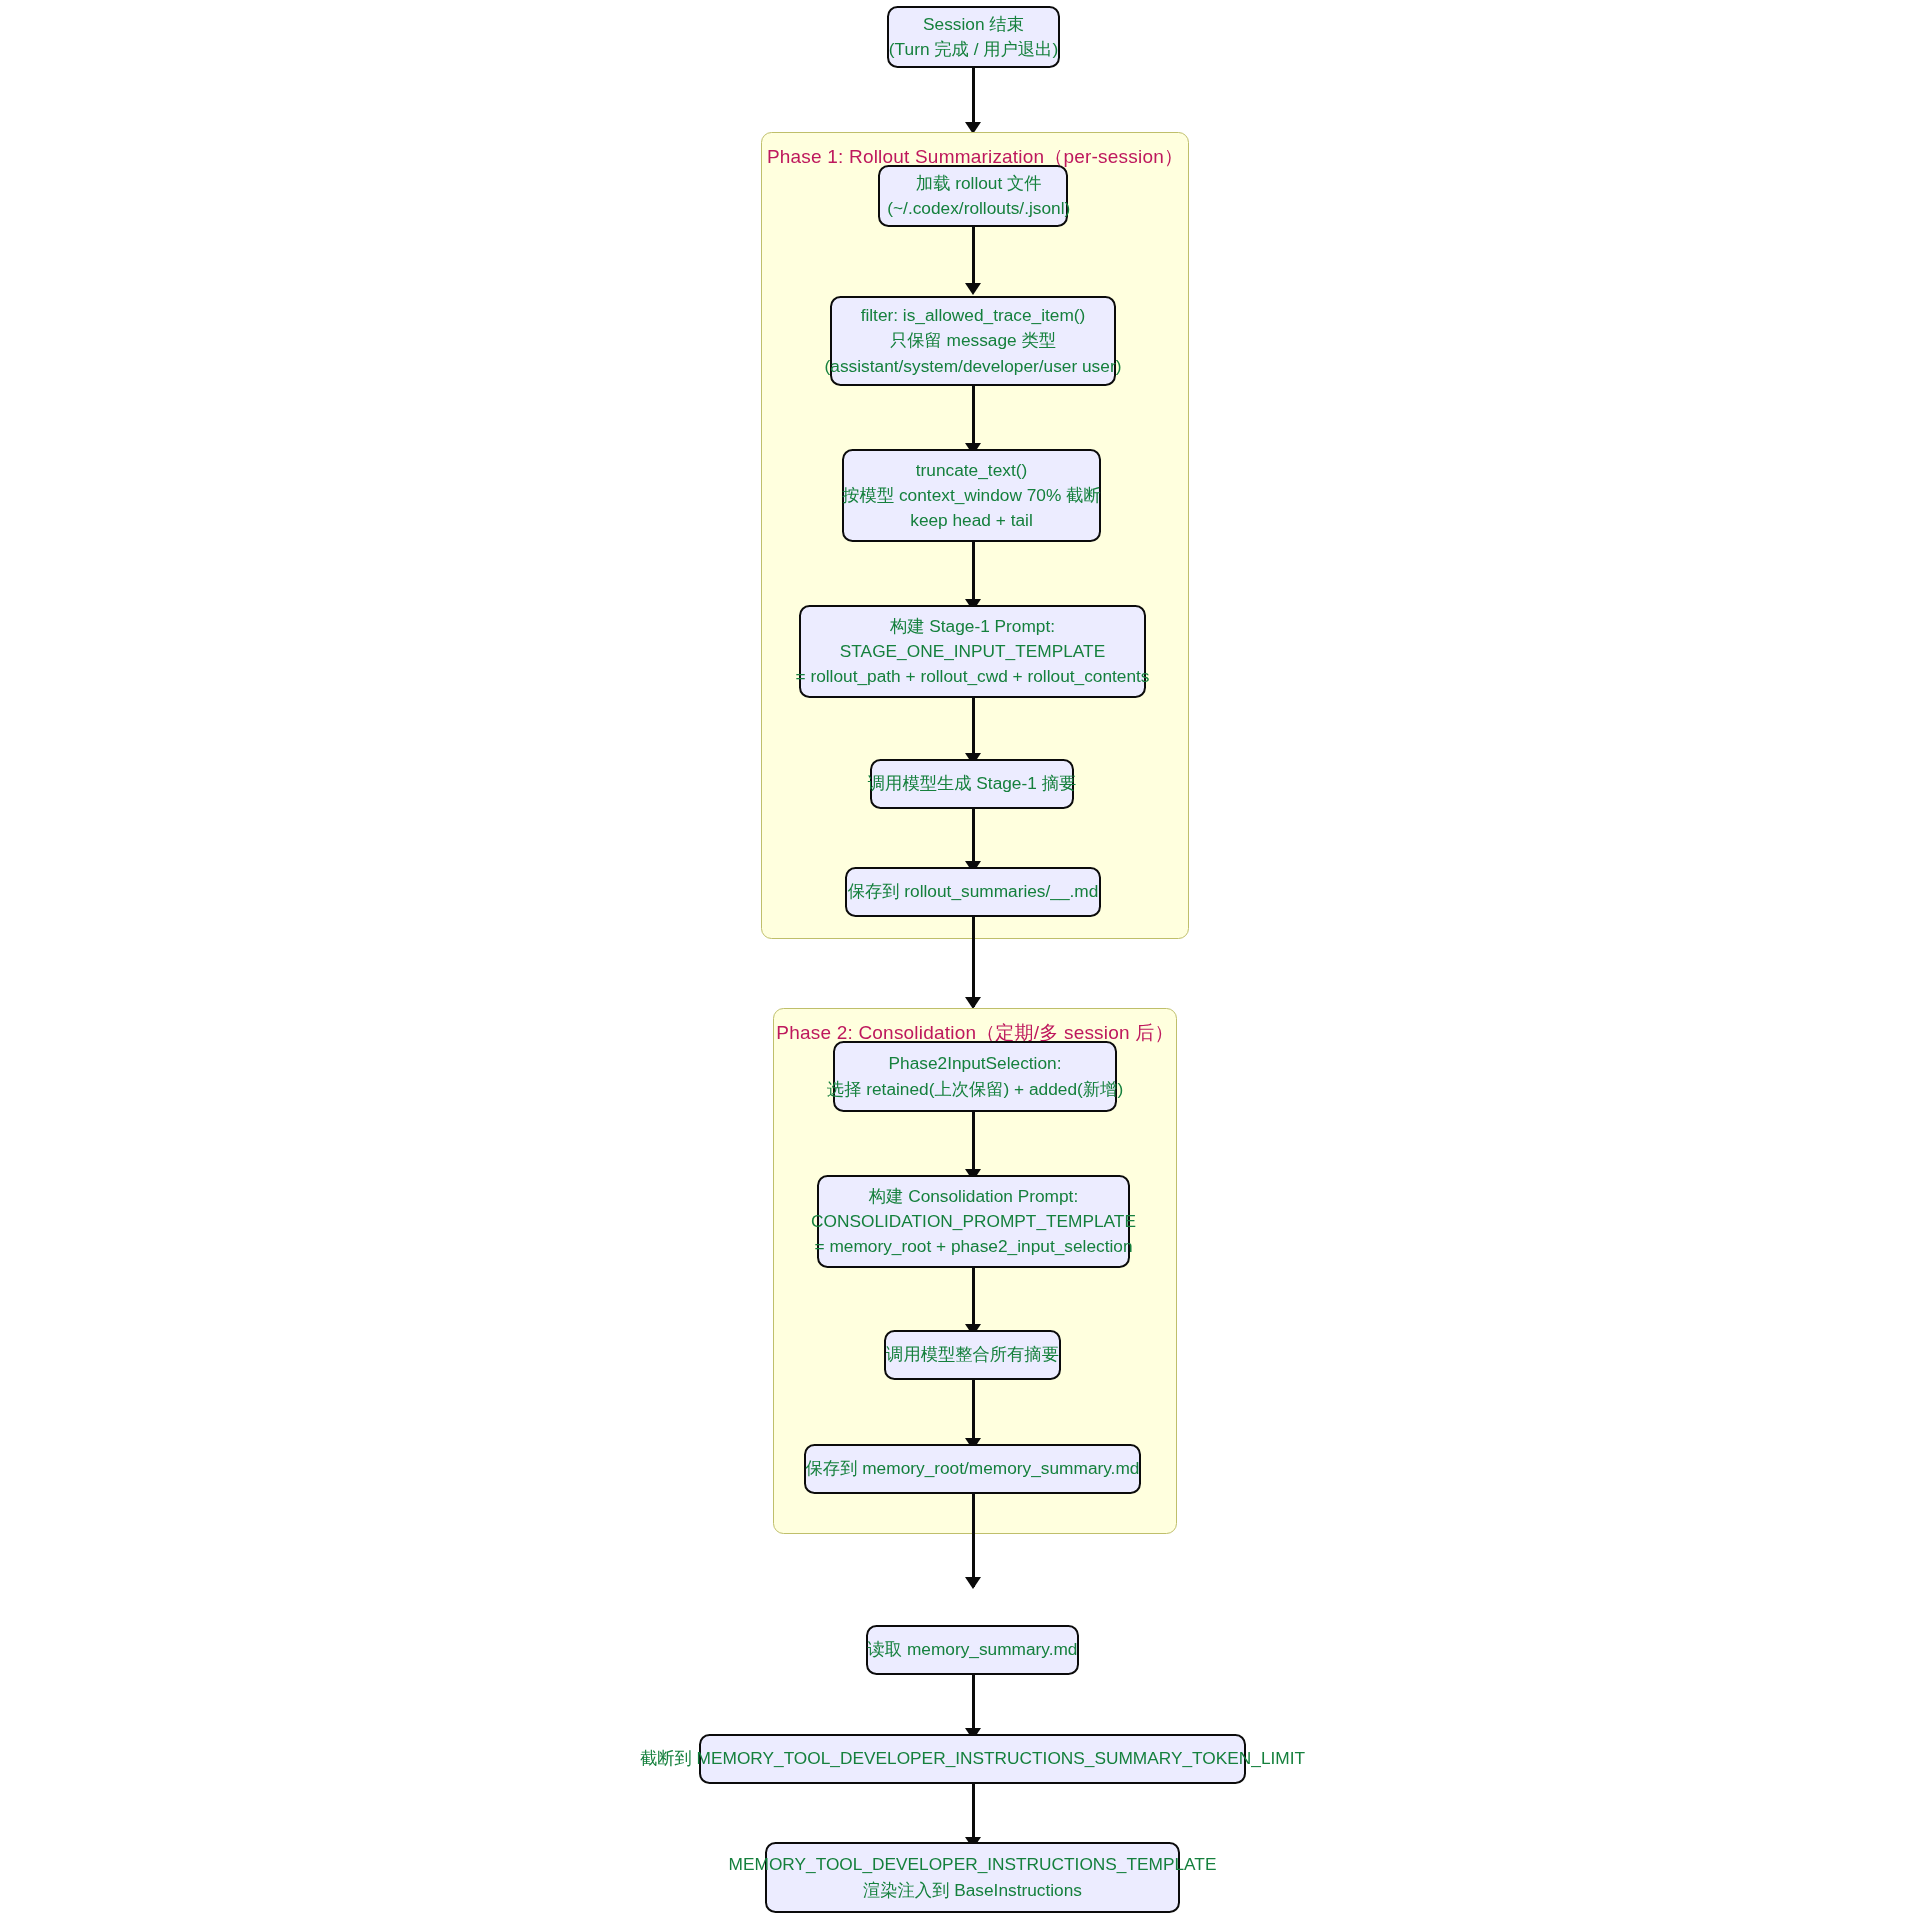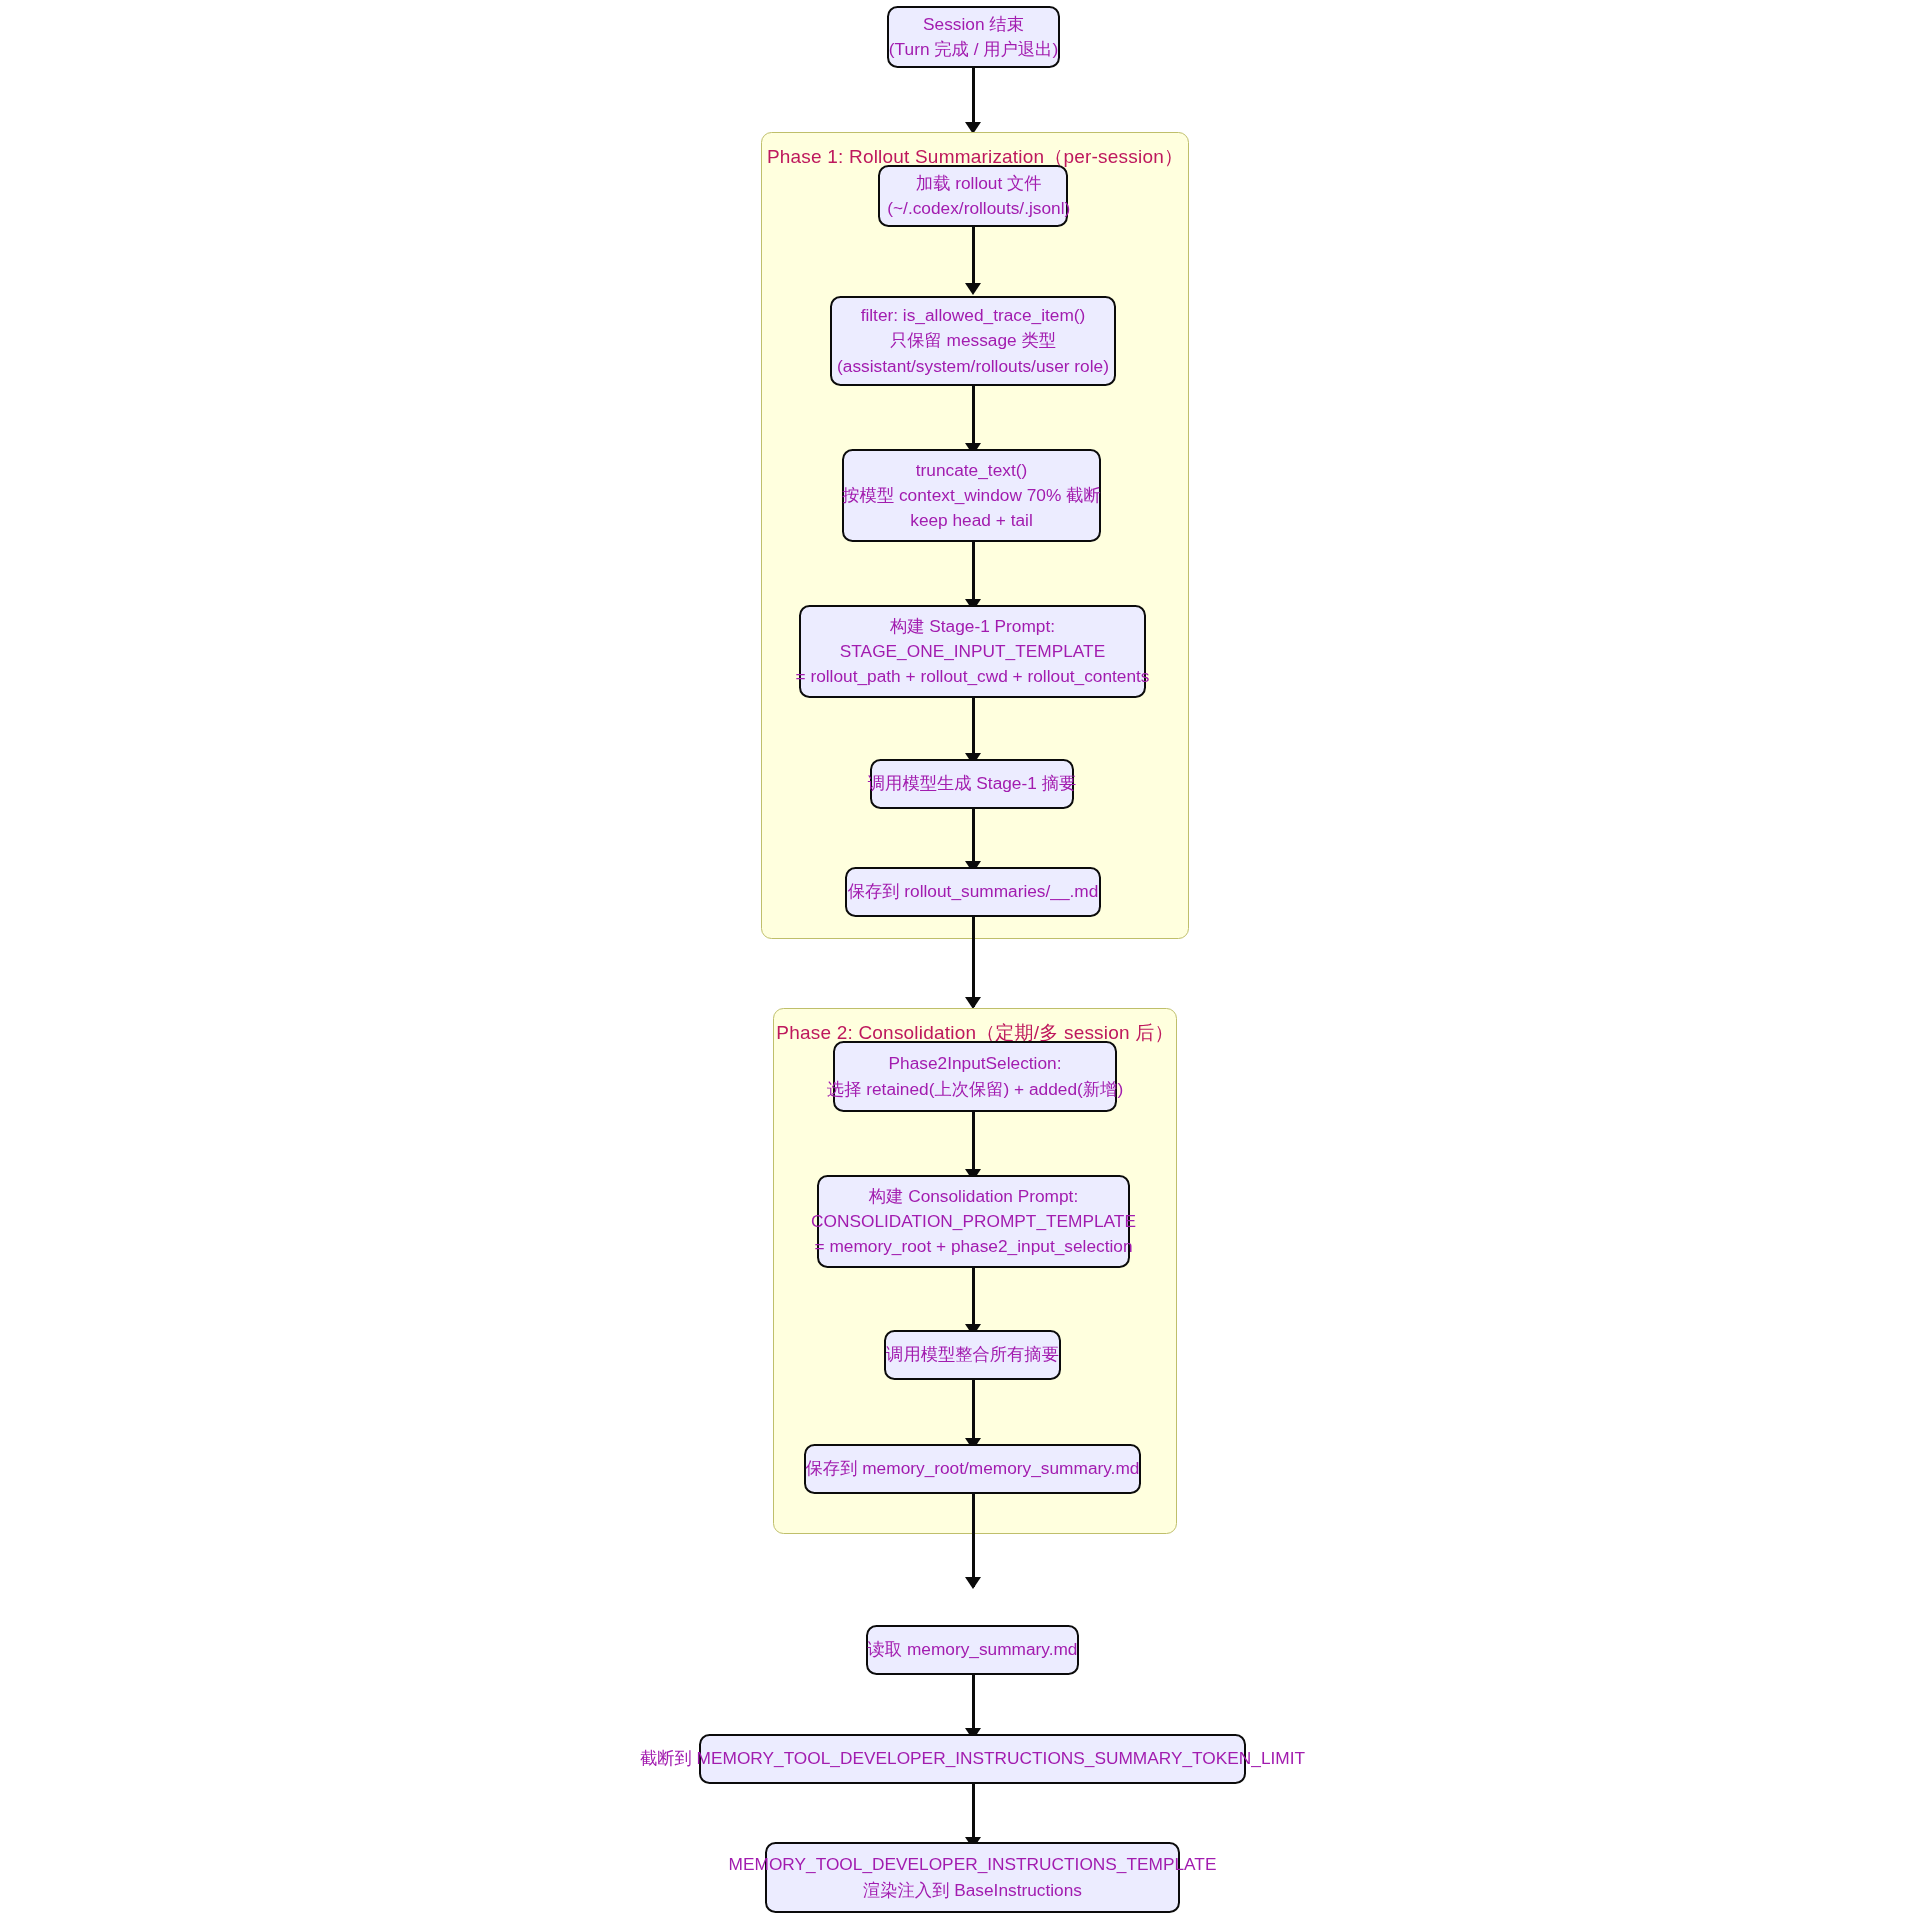--- a/index.html
+++ b/index.html
@@ -39,21 +39,21 @@
   
   .node {
     position: absolute;
     background: #ececff;
     border: 2.6px solid #0b0b0b;
     border-radius: 10.5px;
     display: flex;
     flex-direction: column;
     align-items: center;
     justify-content: center;
-    color: #a21caf;
+    color: #15803d;
     font-size: 17.3px;
     line-height: 1.45;
     text-align: center;
     padding: 4.5px 13.5px;
     white-space: nowrap;
   }
   .node .ln { display: block; }
 
   
   .edge {
@@ -89,21 +89,21 @@
   <div class="node" style="left:878px; top:165px; width:190px; height:62px;padding-left:25px;">
     <span class="ln">加载 rollout 文件</span>
     <span class="ln">(~/.codex/rollouts/.jsonl)</span>
   </div>
   <div class="edge" style="left:972px; top:227px; height:65px;"></div>
   <div class="arrowhead" style="left:965px; top:283px;"></div>
 
   <div class="node" style="left:830px; top:296px; width:286px; height:90px;">
     <span class="ln">filter: is_allowed_trace_item()</span>
     <span class="ln">只保留 message 类型</span>
-    <span class="ln">(assistant/system/rollouts/user role)</span>
+    <span class="ln">(assistant/system/developer/user user)</span>
   </div>
   <div class="edge" style="left:972px; top:386px; height:65px;"></div>
   <div class="arrowhead" style="left:965px; top:443px;"></div>
 
   <div class="node" style="left:842px; top:449px; width:259px; height:93px;">
     <span class="ln">truncate_text()</span>
     <span class="ln">按模型 context_window 70% 截断</span>
     <span class="ln">keep head + tail</span>
   </div>
   <div class="edge" style="left:972px; top:542px; height:66px;"></div>

